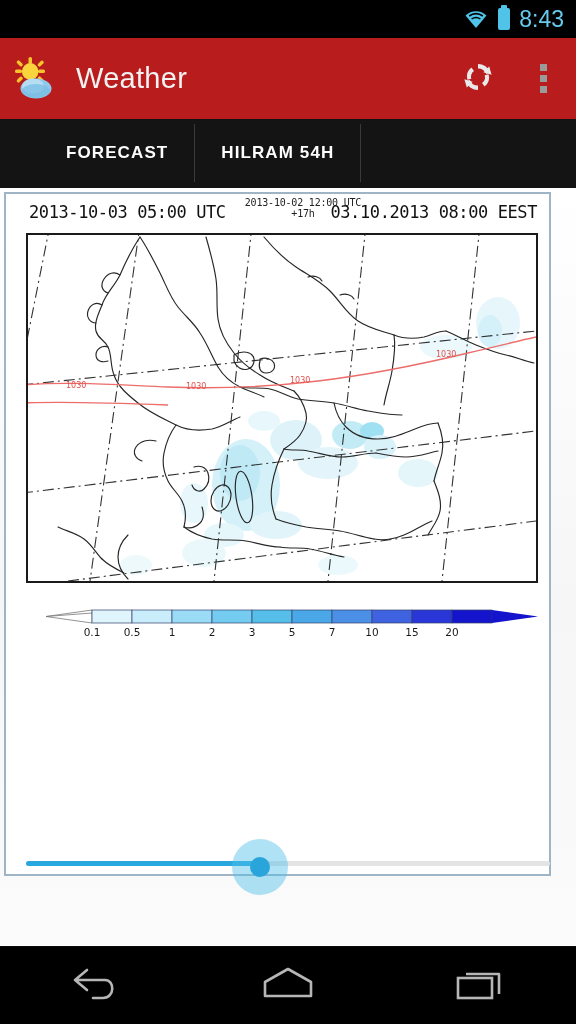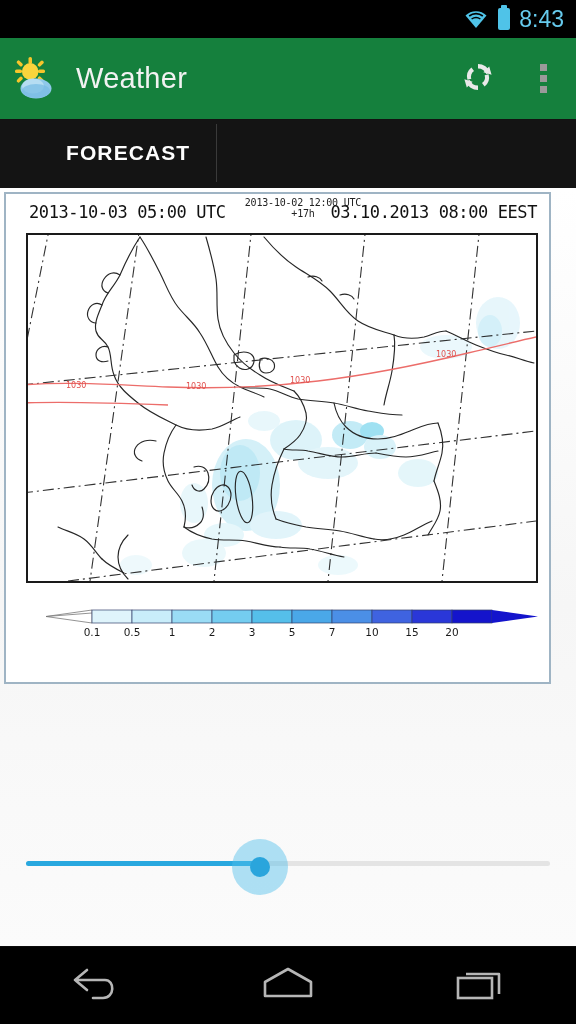--- a/index.html
+++ b/index.html
@@ -22,21 +22,21 @@
   .batt-icon{ width:12px; height:22px; background:#4fc3e8;
      border-radius:2px; position:relative; }
   .batt-icon:before{ content:""; position:absolute; top:-3px; left:3px;
      width:6px; height:3px; background:#4fc3e8; border-radius:1px 1px 0 0;}
   .clock{ color:#66cbee; font-size:23px; letter-spacing:0px; line-height:1;
      font-family:"Liberation Sans", sans-serif; }
 
   
   .actionbar{
     position:absolute; top:38px; left:0; width:576px; height:82px;
-    background:#15803d; display:flex; align-items:center;
+    background:#b91c1c; display:flex; align-items:center;
     border-bottom:1px solid #121212;
     justify-content:flex-end;
   }
   .app-icon{ width:48px; height:46px; margin-left:12px; position:relative; flex:none;}
   .app-title{ color:#f2f2f2; font-size:29px; margin-left:16px; font-weight:400;
      letter-spacing:.3px;}
   .ab-spacer{ flex:1; }
   .refresh-btn{ width:64px; height:82px; display:flex; align-items:center;
      justify-content:center; }
   .overflow-btn{ width:66px; height:82px; display:flex; flex-direction:column;
@@ -44,41 +44,41 @@
   .overflow-btn i{ display:block; width:7px; height:7px; background:#9a9a9a; }
 
   
   .tabbar{
     position:absolute; top:120px; left:0; width:576px; height:68px;
     background:#141414; display:flex; align-items:stretch;
     overflow:hidden;
   }
   .tab{
     position:relative; display:flex; align-items:center; justify-content:flex-end;
-    color:#fdfdfd; font-size:21px; font-weight:700; letter-spacing:1.1px;
+    color:#fdfdfd; font-size:17px; font-weight:700; letter-spacing:1.1px;
     padding:0 26px; white-space:nowrap; flex:none;
     border-left:1px solid #3a3a3a;
     height:58px; margin-top:4px;
   }
   .tab:first-child{ border-left:none; margin-left:40px; }
   .tab.active:after{
     content:""; position:absolute; left:0; right:0; bottom:-14px;
     height:9px; background:#33b5e5;
   }
   .tab.partial{ padding-right:0; }
 
   
   .content{
     position:absolute; top:188px; left:0; width:576px; height:758px;
     background:linear-gradient(#ffffff,#f6f6f6 55%,#fbfbfb);
   }
 
   
   .mapcard{
-    position:absolute; left:4px; top:4px; width:547px; height:492px;
+    position:absolute; left:4px; top:4px; width:547px; height:684px;
     background:#ffffff; border:2px solid #9fb4c4;
   }
   .map-head{
     position:absolute; left:0; top:0; width:100%; height:36px;
   }
   .mh-left{ position:absolute; left:23px; top:8px; font-size:17px;
      font-family:"DejaVu Sans Mono", monospace; color:#111; letter-spacing:-.4px;}
   .mh-mid{ position:absolute; left:227px; top:3px; width:140px; text-align:center;
      font-size:10px; font-family:"DejaVu Sans Mono", monospace; color:#222;
      line-height:11px; letter-spacing:-.2px;}
@@ -185,20 +185,23 @@
     <i></i>
     <i></i>
     <i></i>
   </span>
 </div>
 
 <div class="tabbar">
   <div class="tab">
     <span>FORECAST</span>
   </div>
+  <div class="tab">
+    <span>HILRAM 54H</span>
+  </div>
   <div class="tab partial">
     
   </div>
 </div>
 
 <div class="content">
 
   <div class="mapcard">
 
     <div class="map-head">

